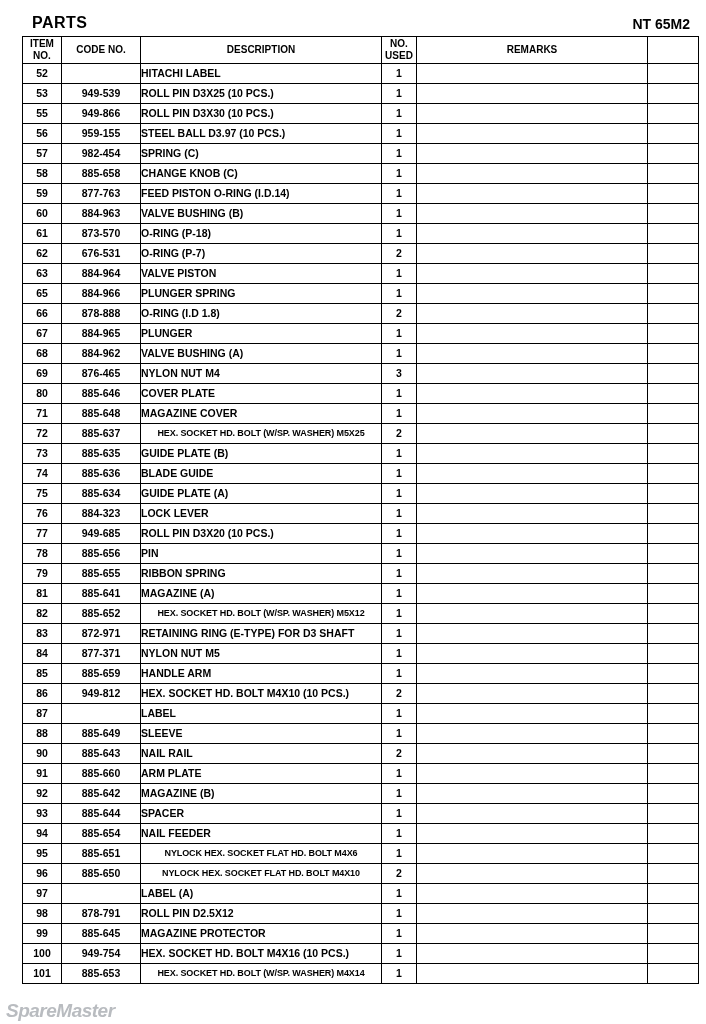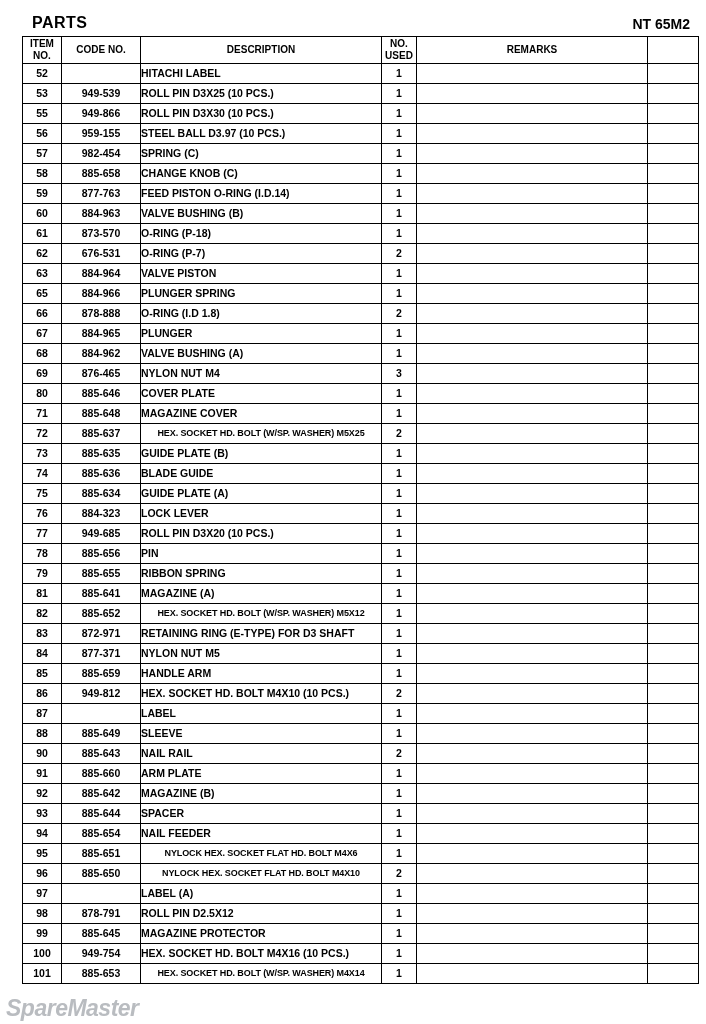--- a/index.html
+++ b/index.html
@@ -99,21 +99,21 @@
   td.remarks { }
   td.extra { }
   .hdr-two-line {
     display: block;
     line-height: 12px;
   }
   .watermark {
     position: absolute;
     left: 6px;
     bottom: 2px;
-    font-size: 23px;
+    font-size: 19px;
     font-weight: bold;
     font-style: italic;
     color: #b9bcc0;
     letter-spacing: -0.5px;
     font-family: "Liberation Sans", sans-serif;
   }
 </style>
 </head>
 <body>
 

